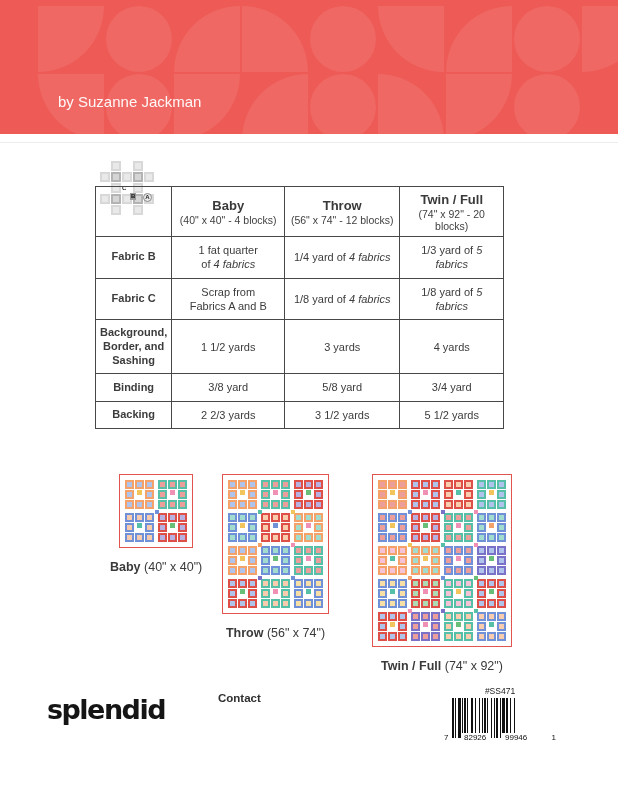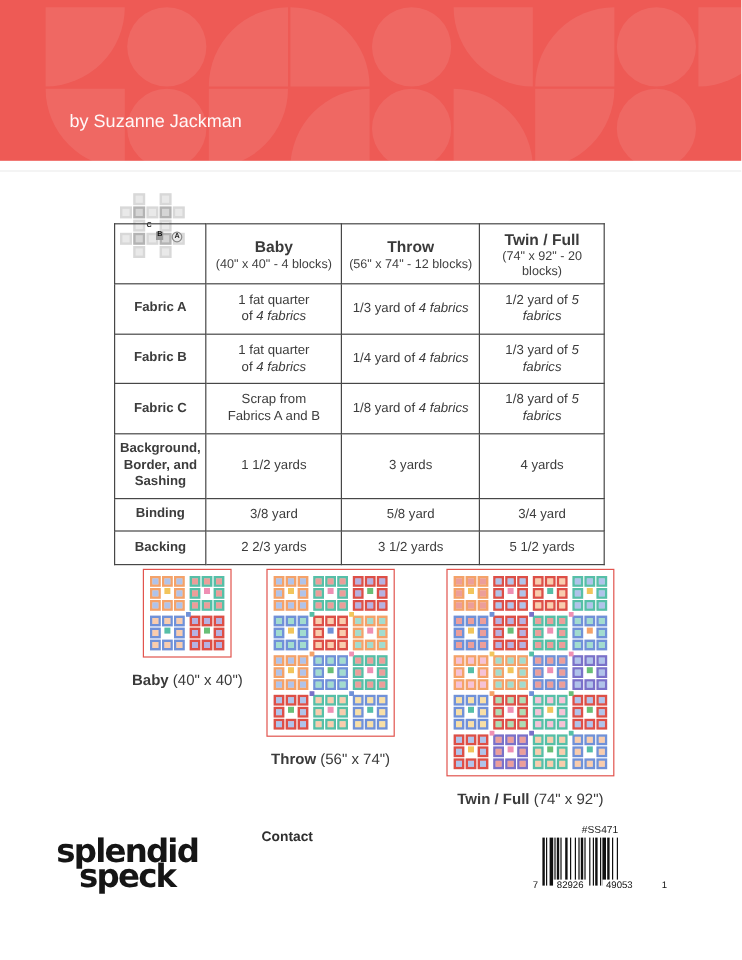--- a/index.html
+++ b/index.html
@@ -186,26 +186,20 @@
             <div class="cname">Throw</div>
             <div class="csub">(56" x 74" - 12 blocks)</div>
           </th>
           <th class="colh">
             <div class="cname">Twin / Full</div>
             <div class="csub">(74" x 92" - 20 blocks)</div>
           </th>
         </tr>
       </thead>
     <tbody id="fr-body">
-        <tr>
-          <th class="rlabel">Fabric A</th>
-          <td class="cell">1 fat quarter<br>of <i>4 fabrics</i></td>
-          <td class="cell">1/3 yard of <i>4 fabrics</i></td>
-          <td class="cell">1/2 yard of <i>5 fabrics</i></td>
-        </tr>
         <tr>
           <th class="rlabel">Fabric B</th>
           <td class="cell">1 fat quarter<br>of <i>4 fabrics</i></td>
           <td class="cell">1/4 yard of <i>4 fabrics</i></td>
           <td class="cell">1/3 yard of <i>5 fabrics</i></td>
         </tr>
         <tr>
           <th class="rlabel">Fabric C</th>
           <td class="cell">Scrap from<br>Fabrics A and B</td>
           <td class="cell">1/8 yard of <i>4 fabrics</i></td>
@@ -1315,21 +1309,20 @@
           <div class="qstone" style="background: rgb(239, 144, 180); left: 35px; top: 134px;"></div>
           <div class="qstone" style="background: rgb(122, 113, 201); left: 68px; top: 134px;"></div>
           <div class="qstone" style="background: rgb(86, 191, 167); left: 101px; top: 134px;"></div>
         </div>
         <div class="quilt-label"><span class="qname">Twin / Full </span><span class="qdims">(74" x 92")</span></div>
       </div>
     </div>
 
   <div class="logo">
     <div class="l1">splendid</div>
-    <div class="l2">speck</div>
   </div>
 
   <div class="contact">
     <div class="chead">Contact</div>
   </div>
 
   <div class="sku">#SS471</div>
   <div class="barcode">
     <div class="bars" id="bc-bars">
         <div class="bar" style="width: 2px; margin-right: 1px;"></div>
@@ -1348,17 +1341,17 @@
         <div class="bar" style="width: 1px; margin-right: 1px;"></div>
         <div class="bar" style="width: 2px; margin-right: 2px;"></div>
         <div class="bar" style="width: 1px; margin-right: 1px;"></div>
         <div class="bar" style="width: 3px; margin-right: 1px;"></div>
         <div class="bar" style="width: 2px; margin-right: 2px;"></div>
         <div class="bar" style="width: 1px; margin-right: 3px;"></div>
         <div class="bar" style="width: 1px;"></div>
       </div>
     <span class="bc-num bc-lead">7</span>
     <span class="bc-num grp bc-g1">82926</span>
-    <span class="bc-num grp bc-g2">49053</span>
+    <span class="bc-num grp bc-g2">99946</span>
     <span class="bc-num bc-trail">1</span>
   </div>
 
 </div>
 
 </body></html>

